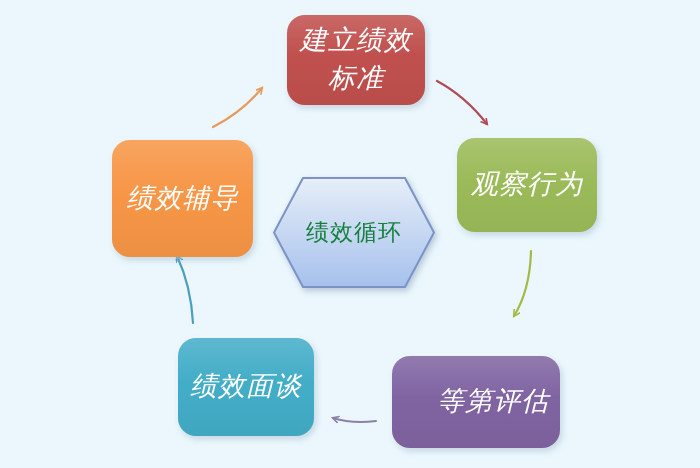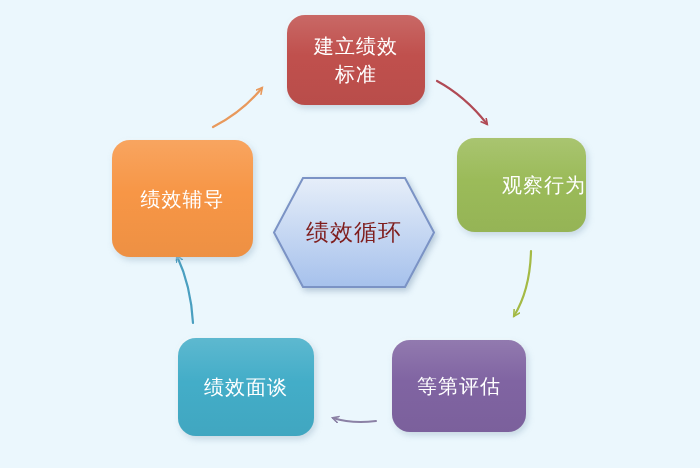--- a/index.html
+++ b/index.html
@@ -22,30 +22,31 @@
     pointer-events: none;
   }
   .node {
     position: absolute;
     border-radius: 18px;
     display: flex;
     flex-direction: column;
     align-items: center;
     justify-content: center;
     color: #ffffff;
-    font-size: 20px;
+    font-size: 27px;
     letter-spacing: 1px;
     line-height: 1.4;
     text-align: center;
     background-image: linear-gradient(180deg, rgba(255,255,255,0.14), rgba(255,255,255,0) 45%, rgba(0,0,0,0.04));
     box-shadow: 2px 3px 6px rgba(115,150,175,0.35), 0 0 0 2px rgba(255,255,255,0.25);
+    font-style: italic;
   }
   .node-standards   { left: 287px; top: 15px;  width: 138px; height: 90px; background-color: #c0504d; }
-  .node-observe     { left: 457px; top: 138px; width: 129px; height: 94px; background-color: #9bbb59; align-items: flex-end; }
-  .node-evaluation  { left: 392px; top: 340px; width: 134px; height: 92px; background-color: #8064a2; }
+  .node-observe     { left: 457px; top: 138px; width: 140px; height: 94px; background-color: #9bbb59; }
+  .node-evaluation  { left: 392px; top: 356px; width: 134px; height: 92px; background-color: #8064a2; padding-left: 34px; }
   .node-interview   { left: 178px; top: 338px; width: 136px; height: 98px; background-color: #43adc8; }
   .node-coaching    { left: 112px; top: 140px; width: 141px; height: 117px; background-color: #f79646; }
 
   .hex-wrap {
     position: absolute;
     left: 272px; top: 176px;
     width: 164px; height: 113px;
   }
   .hex-wrap svg {
     position: absolute;
@@ -53,21 +54,21 @@
     filter: drop-shadow(2px 3px 3px rgba(110,140,170,0.45));
   }
   .hex-label {
     position: absolute;
     left: 0; top: 0;
     width: 164px; height: 113px;
     display: flex;
     align-items: center;
     justify-content: center;
     font-size: 23px;
-    color: #7f1d1d;
+    color: #15803d;
     letter-spacing: 1px;
   }
 </style>
 </head>
 <body>
 
 <div class="stage">
 
   <svg class="arrows-layer" width="700" height="468" viewBox="0 0 700 468" xmlns="http://www.w3.org/2000/svg">
     <defs>

